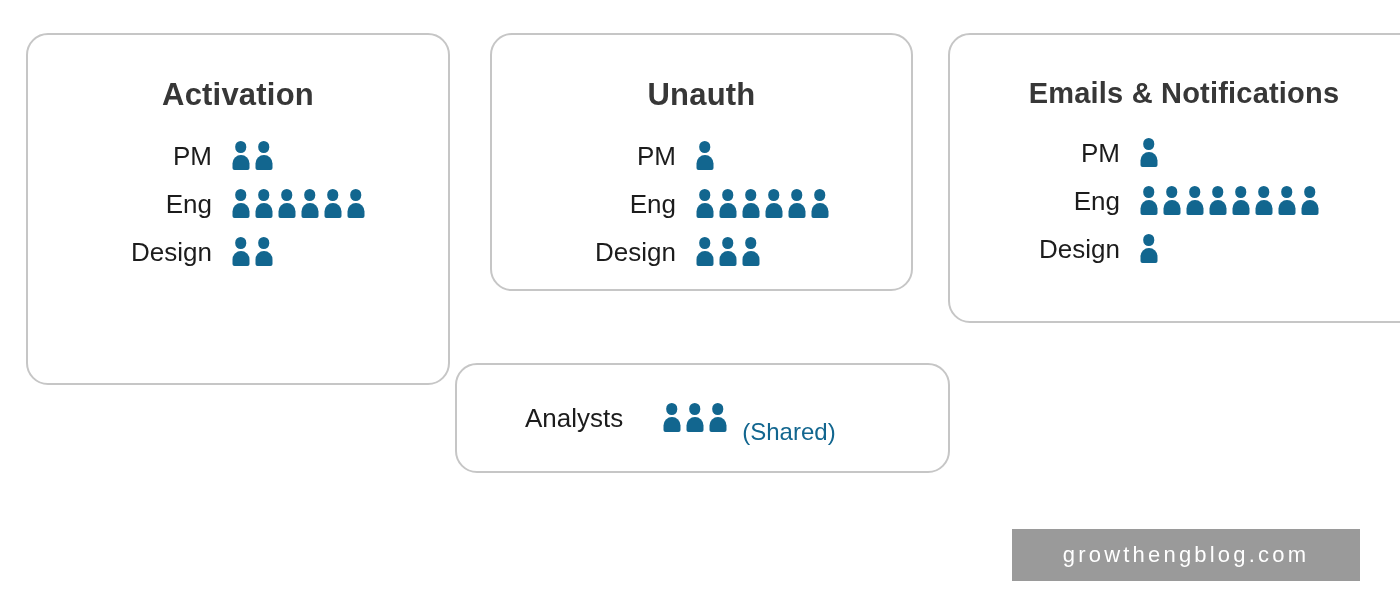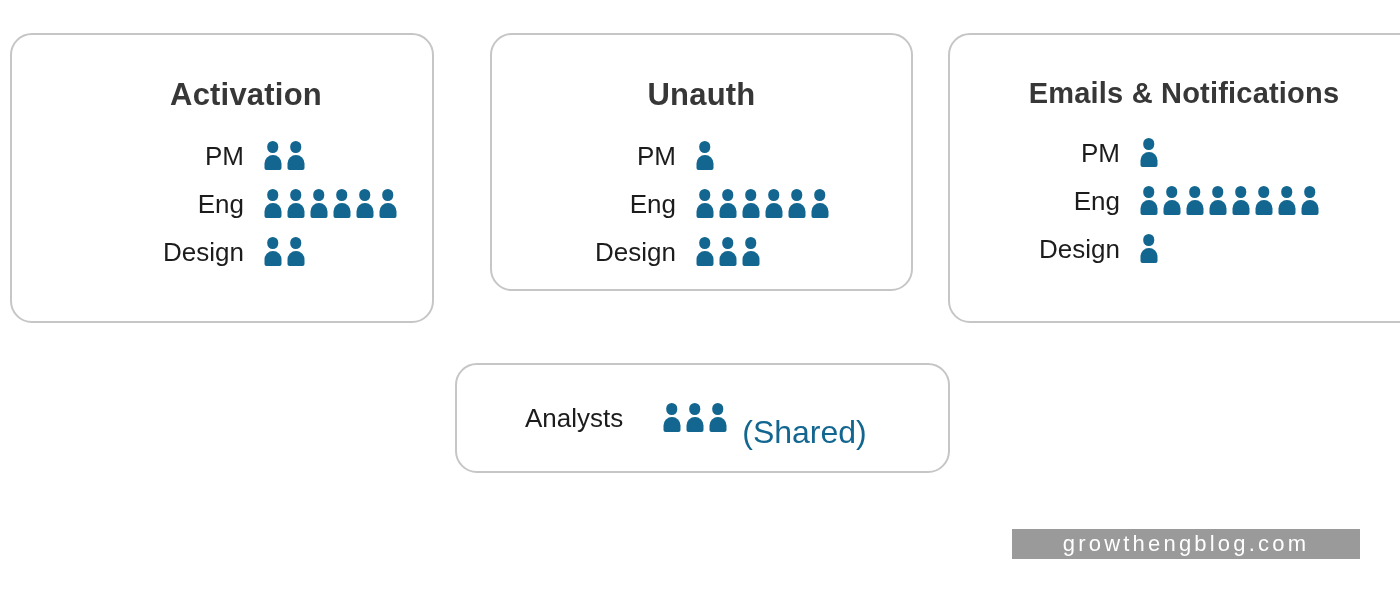--- a/index.html
+++ b/index.html
@@ -23,21 +23,21 @@
 
   
   .card {
     position: absolute;
     box-sizing: border-box;
     background: #ffffff;
     border: 2px solid #c6c6c6;
     border-radius: 22px;
   }
 
-  .card-top-1 { left: 10px;  top: 33px;  width: 424px; height: 290px; padding-left: 48px; }
+  .card-top-1 { left: 26px;  top: 33px;  width: 424px; height: 352px; }
   .card-top-2 { left: 490px; top: 33px;  width: 423px; height: 258px; }
   .card-top-3 { left: 948px; top: 33px;  width: 472px; height: 290px; }
   .card-bottom { left: 455px; top: 363px; width: 495px; height: 110px; }
 
   .card-title {
     text-align: center;
     font-size: 31px;
     font-weight: bold;
     color: #373737;
     letter-spacing: 0.2px;
@@ -114,34 +114,34 @@
     color: #1c1c1c;
     white-space: nowrap;
   }
   .analyst-icons {
     display: flex;
     align-items: flex-end;
     gap: 2px;
     margin-left: 38px;
   }
   .shared-note {
-    font-size: 32px;
+    font-size: 24px;
     color: #12668f;
     margin-left: 14px;
     white-space: nowrap;
     margin-top: 28px;
   }
 
   
   .watermark {
     position: absolute;
     left: 1012px;
     top: 529px;
     width: 348px;
-    height: 30px;
+    height: 52px;
     background: #9a9a9a;
     display: flex;
     align-items: center;
     justify-content: center;
   }
   .watermark span {
     font-size: 22px;
     color: #ffffff;
     letter-spacing: 3.2px;
     font-family: "Liberation Sans", sans-serif;

